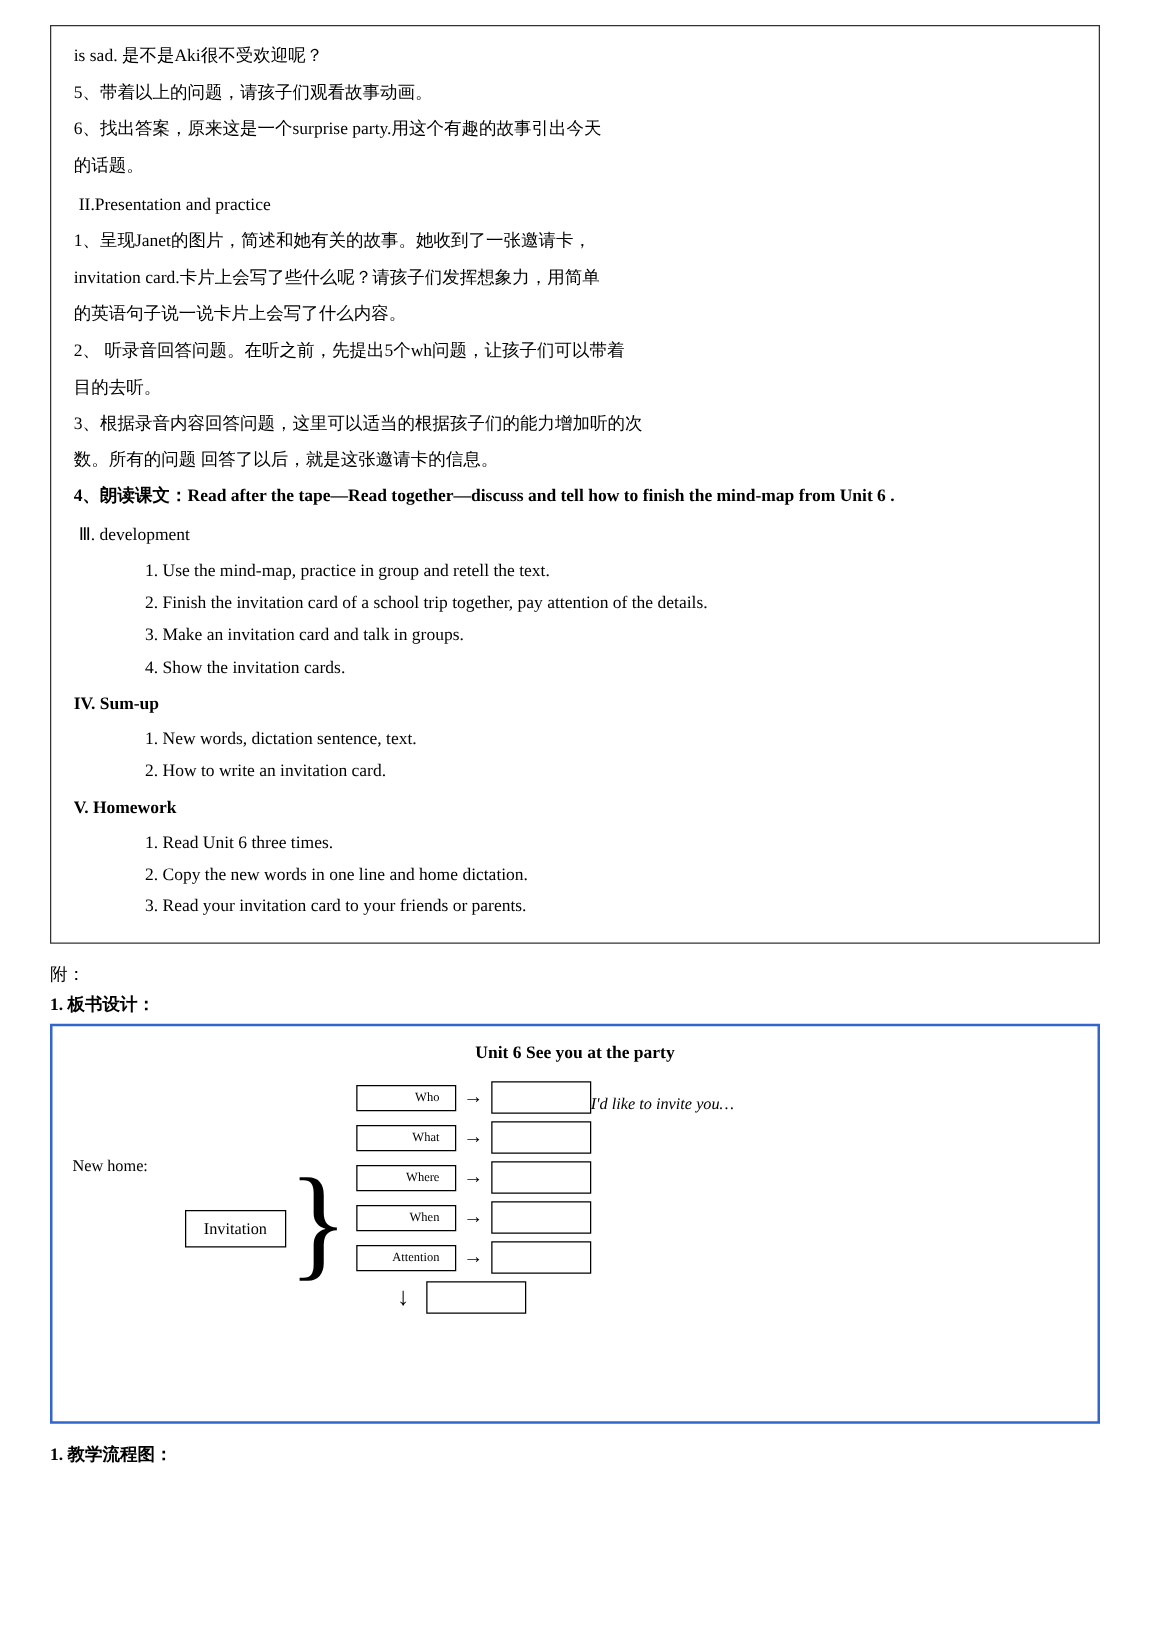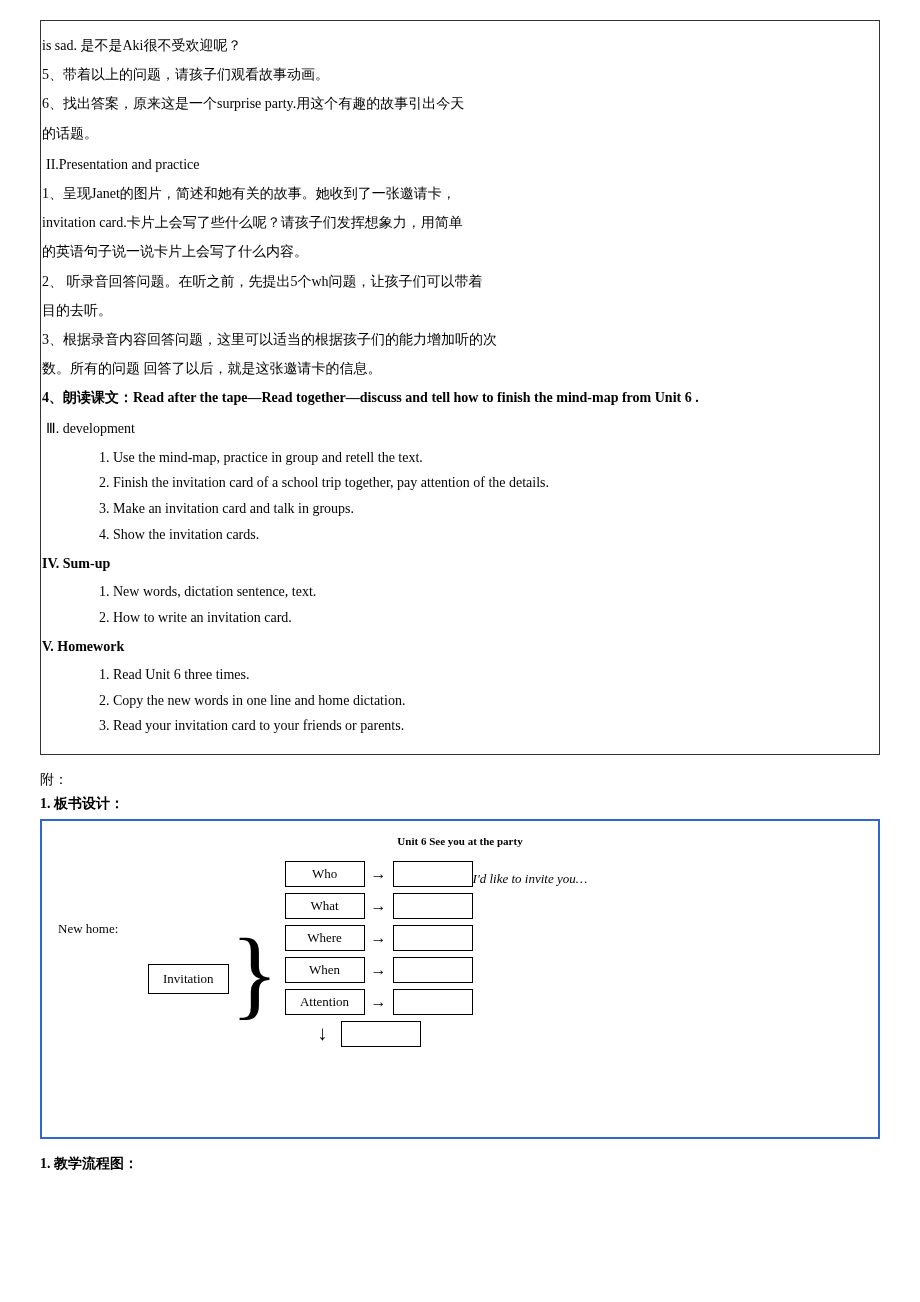--- a/index.html
+++ b/index.html
@@ -12,21 +12,21 @@
       min-height: 1302px;
     }
 
     .page-wrapper {
       padding: 20px 40px;
     }
 
     
     .main-content-box {
       border: 1px solid #333;
-      padding: 12px 1px;
+      padding: 12px 18px;
       margin-bottom: 16px;
       line-height: 1.8;
     }
 
     .main-content-box p {
       margin-bottom: 4px;
       text-indent: 0;
     }
 
     .section-title {
@@ -65,21 +65,21 @@
       border: 2px solid #3366cc;
       padding: 14px 16px;
       margin-bottom: 16px;
       min-height: 320px;
       position: relative;
     }
 
     .board-title {
       text-align: center;
       font-weight: bold;
-      font-size: 11px;
+      font-size: 14px;
       margin-bottom: 14px;
     }
 
     .board-inner {
       display: flex;
       flex-direction: row;
       align-items: flex-start;
       position: relative;
     }
 
@@ -116,23 +116,23 @@
     .wh-item-row {
       display: flex;
       flex-direction: row;
       align-items: center;
       gap: 6px;
     }
 
     .wh-box {
       border: 1px solid #000;
       padding: 4px 12px;
-      font-size: 13px;
+      font-size: 10px;
       min-width: 80px;
-      text-align: center;
+      text-align: right;
     }
 
     .arrow-right {
       font-size: 16px;
       color: #000;
     }
 
     .answer-box {
       border: 1px solid #000;
       width: 80px;

